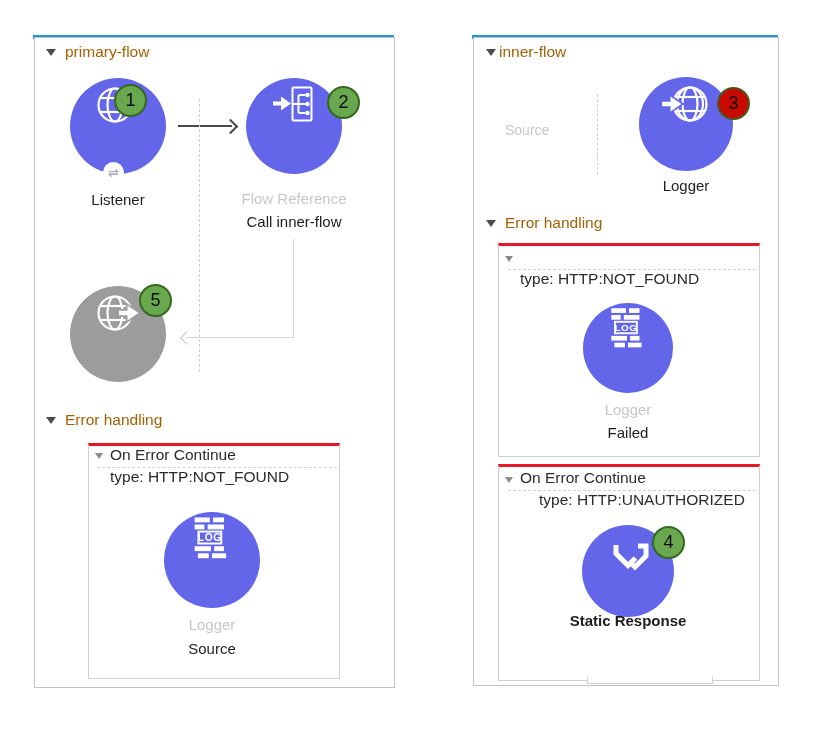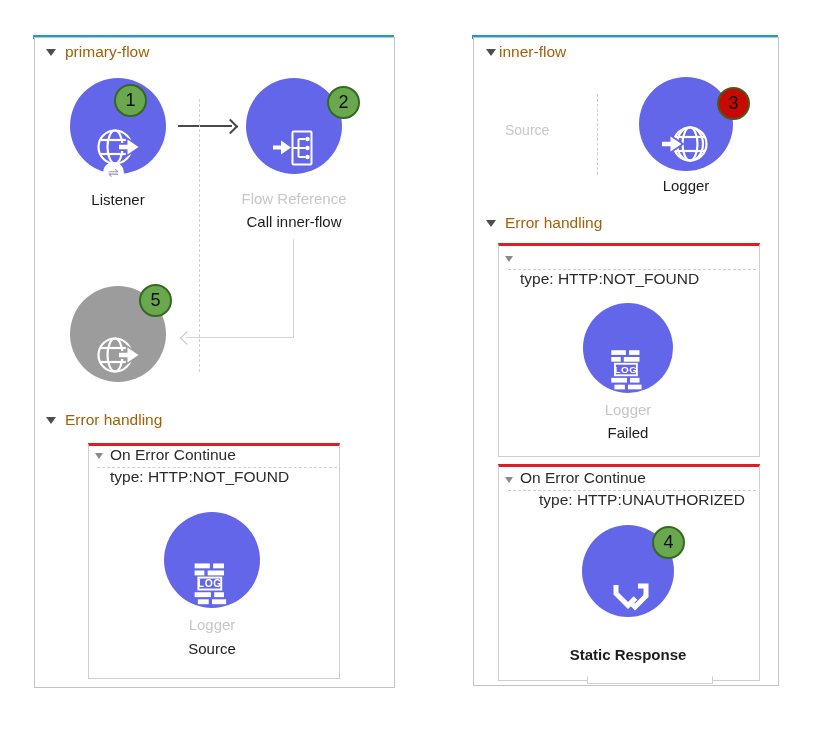--- a/index.html
+++ b/index.html
@@ -18,21 +18,21 @@
   html,body{margin:0;padding:0;background:#ffffff;}
   #screen{
     position:relative;width:815px;height:736px;background:#ffffff;overflow:hidden;
     font-family:"Liberation Sans", sans-serif;color:var(--text-dark);
   }
   .panel{position:absolute;background:#fff;border:1px solid #c4c4c4;}
   .bluebar{position:absolute;height:4px;background:var(--top-bar-blue);}
   .tri{position:absolute;width:0;height:0;border-left:5.5px solid transparent;border-right:5.5px solid transparent;border-top:7.5px solid #4d4d4d;}
   .tri.sm{border-left-width:4.5px;border-right-width:4.5px;border-top-width:6px;border-top-color:#8a8a8a;}
   .flow-title,.section-title{position:absolute;font-size:15.5px;font-weight:500;color:#a16207;white-space:nowrap;}
-  .node{position:absolute;border-radius:50%;display:flex;align-items:flex-end;justify-content:center;}
+  .node{position:absolute;border-radius:50%;display:flex;align-items:flex-start;justify-content:center;}
   .node.blue{background:var(--node-blue);color:var(--node-blue);}
   .node.gray{background:var(--node-gray);color:var(--node-gray);}
   .badge{position:absolute;border-radius:50%;width:29px;height:29px;display:flex;align-items:center;justify-content:center;
          font-size:18px;font-weight:500;color:#0d0d0d;}
   .badge.green{background:var(--badge-green);border:2px solid var(--badge-green-border);}
   .badge.red{background:var(--badge-red);border:2px solid var(--badge-red-border);}
   .label{position:absolute;text-align:center;font-size:15px;font-weight:500;color:var(--text-dark);white-space:nowrap;}
   .label.faded{color:var(--text-faded);font-weight:400;}
   .label.strong{font-weight:600;}
   .ebox{position:absolute;background:#fff;border:1px solid #cfcfcf;border-top:3px solid var(--error-red);}
@@ -221,17 +221,17 @@
     <span>
       <svg width="52" height="52" viewBox="0 0 52 52">
         <g stroke="#fff" stroke-width="5" fill="none" stroke-linejoin="miter">
           <path d="M14,20 L14,28.5 L26,40.5 L33.5,33"></path>
           <path d="M28,37 L33,42 L44,31 L44,21 L36,21"></path>
         </g>
       </svg>
     </span>
   </div>
   <div class="badge green" style="left:652px;top:526px;">4</div>
-  <div class="label strong" style="left:543px;top:646px;width:170px;">Static Response</div>
+  <div class="label strong" style="left:543px;top:612px;width:170px;">Static Response</div>
 
   <div class="scope-tab" style="left:587px;top:676px;width:124px;height:6px;"></div>
 
 </div>
 
 </body></html>

